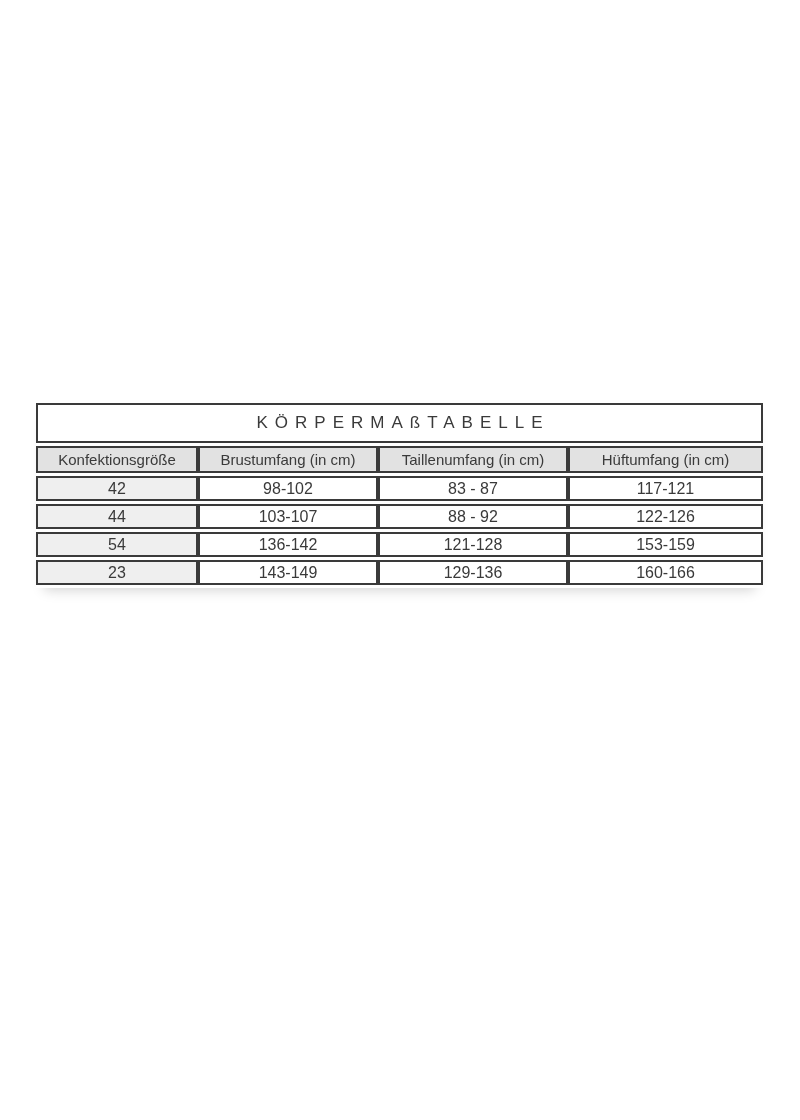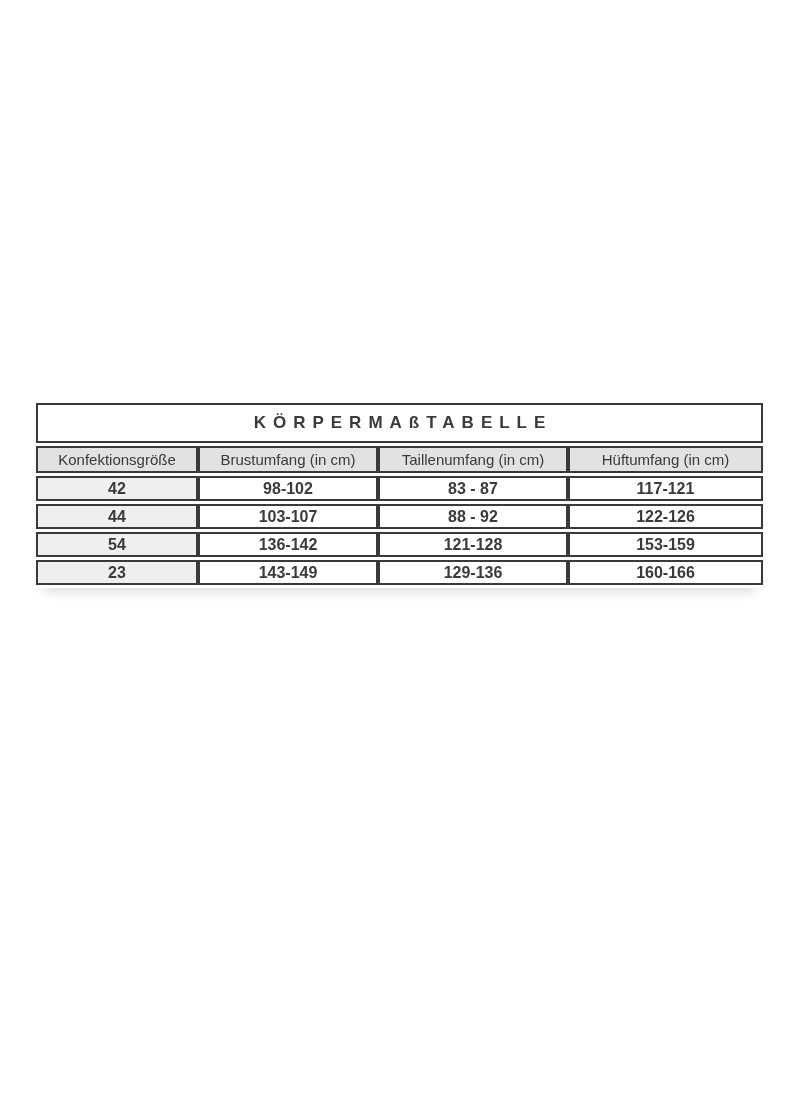--- a/index.html
+++ b/index.html
@@ -29,35 +29,35 @@
     vertical-align: middle;
     color: #3a3a3a;
     padding: 0 2px;
     overflow: hidden;
     white-space: nowrap;
   }
   th.title-cell {
     height: 40px;
     background: #ffffff;
     font-size: 17px;
-    font-weight: 700;
+    font-weight: 400;
     letter-spacing: 7px;
     text-indent: 7px; 
   }
   tr.header-row th {
     height: 27px;
     background: #e2e2e2;
     font-size: 15px;
     font-weight: 400;
   }
   tbody td {
     height: 25px;
     background: #ffffff;
     font-size: 16px;
-    font-weight: 700;
+    font-weight: 400;
   }
   tbody td.first-col {
     background: #efefef;
   }
 </style>
 </head>
 <body>
 
 <div class="page">
   <table class="size-table">

